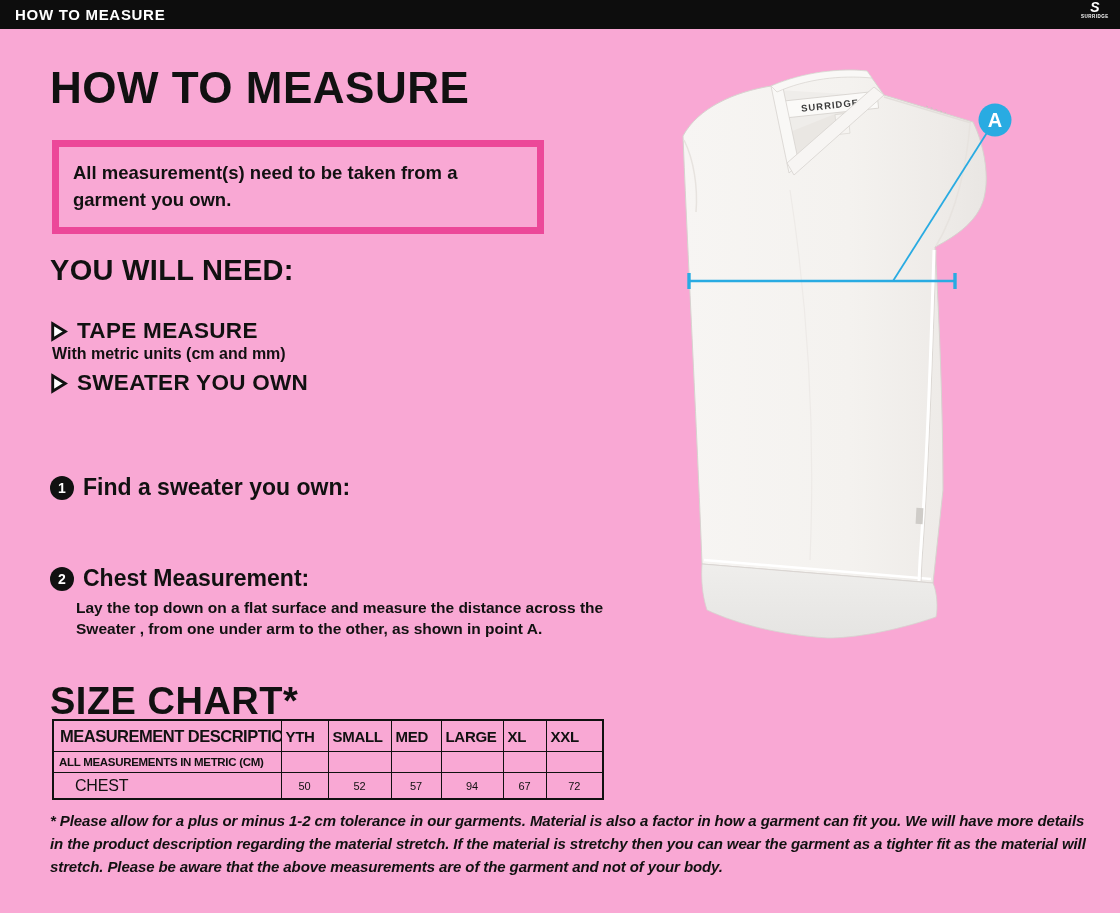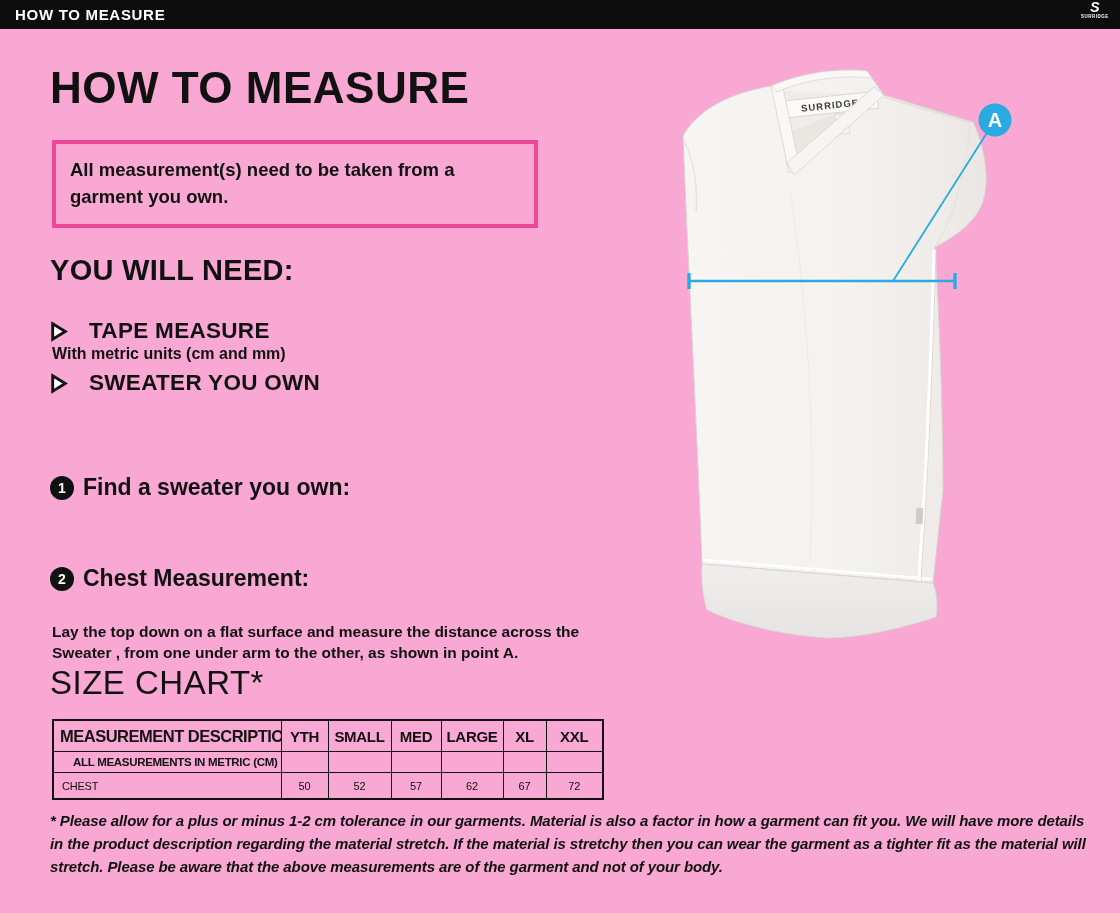--- a/index.html
+++ b/index.html
@@ -9,49 +9,49 @@
   
   .topbar{position:absolute;left:0;top:0;width:100%;height:29px;background:#0d0d0d;
           display:flex;align-items:center;}
   .topbar-title{margin-left:15px;font-size:15px;font-weight:bold;color:#fff;letter-spacing:.7px;}
   .topbar-logo{position:absolute;right:7px;top:1px;width:36px;text-align:center;color:#fff;line-height:1;}
   .logo-s{display:block;font-size:14px;font-weight:bold;font-style:italic;line-height:13px;}
   .logo-word{display:block;font-size:4.5px;font-weight:bold;letter-spacing:.5px;margin-top:1px;}
 
   
   .h1{position:absolute;left:50px;top:66px;font-size:44px;font-weight:bold;letter-spacing:.5px;line-height:1;}
-  .note-box{position:absolute;left:52px;top:140px;width:450px;border:4px solid #ec4899;
+  .note-box{position:absolute;left:52px;top:140px;width:450px;border:7px solid #ec4899;
             padding:13px 14px;font-size:18.5px;font-weight:bold;line-height:1.45;}
   .ywn-heading{position:absolute;left:50px;top:254px;font-size:29px;font-weight:bold;letter-spacing:.3px;}
 
-  .need-item{position:absolute;left:50px;display:flex;align-items:center;gap:21px;}
+  .need-item{position:absolute;left:50px;display:flex;align-items:center;gap:9px;}
   .need-item .label{font-size:22.5px;font-weight:bold;letter-spacing:.3px;}
   .need-sub{position:absolute;left:52px;font-size:16px;font-weight:bold;}
   .tri-icon{width:18px;height:21px;flex:0 0 auto;}
 
   .step-head{position:absolute;left:50px;display:flex;align-items:center;gap:9px;}
   .step-num{width:24px;height:24px;border-radius:50%;background:#111;color:#fff;
             display:flex;align-items:center;justify-content:center;
             font-size:14px;font-weight:bold;flex:0 0 auto;}
   .step-head .label{font-size:23px;font-weight:bold;}
   .step-para{position:absolute;left:52px;width:545px;font-size:15.5px;font-weight:bold;line-height:1.38;}
 
   .sc-heading{position:absolute;left:50px;top:664px;display:flex;align-items:baseline;gap:10px;}
-  .sc-heading .big{font-size:33px;font-weight:normal;letter-spacing:.5px;}
+  .sc-heading .big{font-size:38px;font-weight:bold;letter-spacing:.5px;margin-top:16px;}
   .sc-heading .small{font-size:16.5px;font-weight:bold;}
 
   
   .size-table{position:absolute;left:52px;top:719px;width:550px;border-collapse:collapse;
               table-layout:fixed;border:2.5px solid #111;}
   .size-table th,.size-table td{border:1.5px solid #111;padding:0 4px;overflow:hidden;white-space:nowrap;}
-  .size-table thead th{height:30px;font-size:15px;font-weight:bold;letter-spacing:-.3px;text-align:center;}
+  .size-table thead th{height:30px;font-size:15px;font-weight:bold;letter-spacing:-.3px;text-align:left;}
   .size-table thead th.desc{font-size:16.5px;text-align:left;padding-left:6px;letter-spacing:-.5px;}
-  .row-metric td{height:20px;font-size:11.5px;font-weight:bold;letter-spacing:-.3px;text-align:left;padding-left:19px;}
+  .row-metric td{height:20px;font-size:11.5px;font-weight:bold;letter-spacing:-.3px;text-align:left;padding-left:5px;}
   .row-chest td{height:25px;font-size:11px;font-weight:normal;text-align:center;}
-  .row-chest td.desc{font-size:11px;text-align:left;padding-left:8px;letter-spacing:-.2px;}
+  .row-chest td.desc{font-size:16px;text-align:left;padding-left:21px;letter-spacing:-.2px;}
 
   .disclaimer{position:absolute;left:50px;top:810px;width:1050px;
               font-size:15px;font-weight:bold;font-style:italic;line-height:1.52;letter-spacing:-.1px;}
 
   
   .figure{position:absolute;left:640px;top:60px;width:440px;height:600px;}
 </style>
 </head>
 <body>
 
@@ -88,21 +88,21 @@
 
   <div class="step-head" style="top:474px;">
     <span class="step-num">1</span>
     <span class="label">Find a sweater you own:</span>
   </div>
 
   <div class="step-head" style="top:565px;">
     <span class="step-num">2</span>
     <span class="label">Chest Measurement:</span>
   </div>
-  <div class="step-para" style="top:621px;">Lay the top down on a flat surface and measure the distance across the Sweater , from one under arm to the other, as shown in point A.</div>
+  <div class="step-para" style="top:597px;margin-left:24px;">Lay the top down on a flat surface and measure the distance across the Sweater , from one under arm to the other, as shown in point A.</div>
 
   <div class="sc-heading">
     <span class="big">SIZE CHART*</span>
   </div>
 
   <table class="size-table">
     <colgroup>
       <col style="width:228px">
         <col style="width:47px">
         <col style="width:63px">
@@ -130,21 +130,21 @@
         <td></td>
         <td></td>
         <td></td>
         <td></td>
       </tr>
       <tr class="row-chest">
         <td class="desc">CHEST</td>
         <td>50</td>
         <td>52</td>
         <td>57</td>
-        <td>62</td>
+        <td>94</td>
         <td>67</td>
         <td>72</td>
       </tr>
     </tbody>
   </table>
 
   <div class="disclaimer">* Please allow for a plus or minus 1-2 cm tolerance in our garments. Material is also a factor in how a garment can fit you. We will have more details in the product description regarding the material stretch.  If the material is stretchy then you can wear the garment as a tighter fit as the material will stretch.  Please be aware that the above measurements are of the garment and not of your body.</div>
 
   <div class="figure">
     <svg viewBox="0 0 440 600" width="440" height="600">

